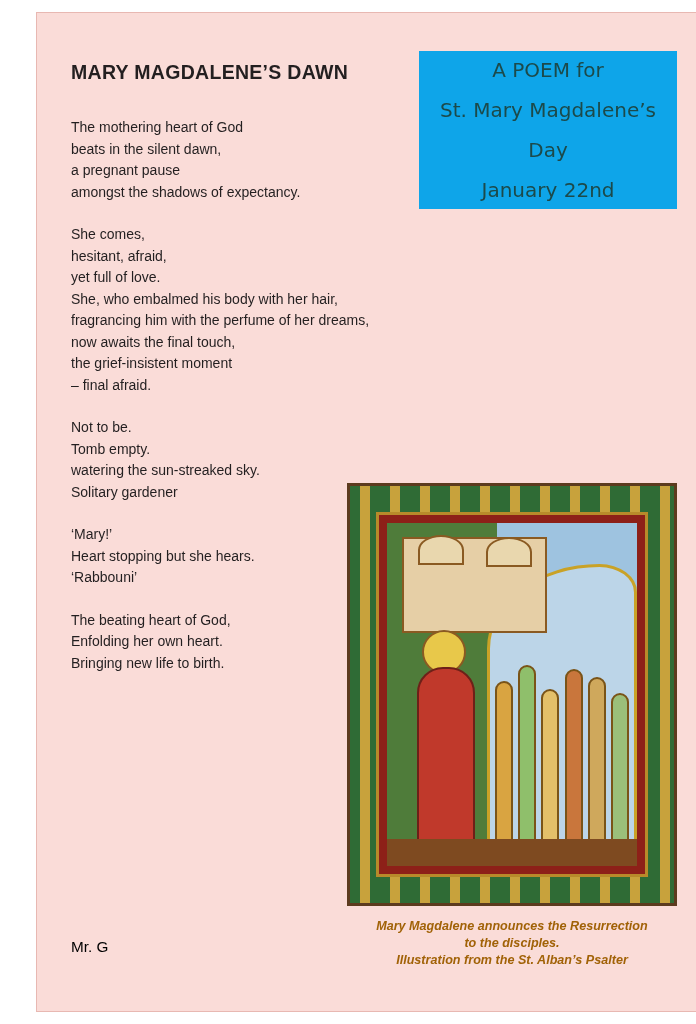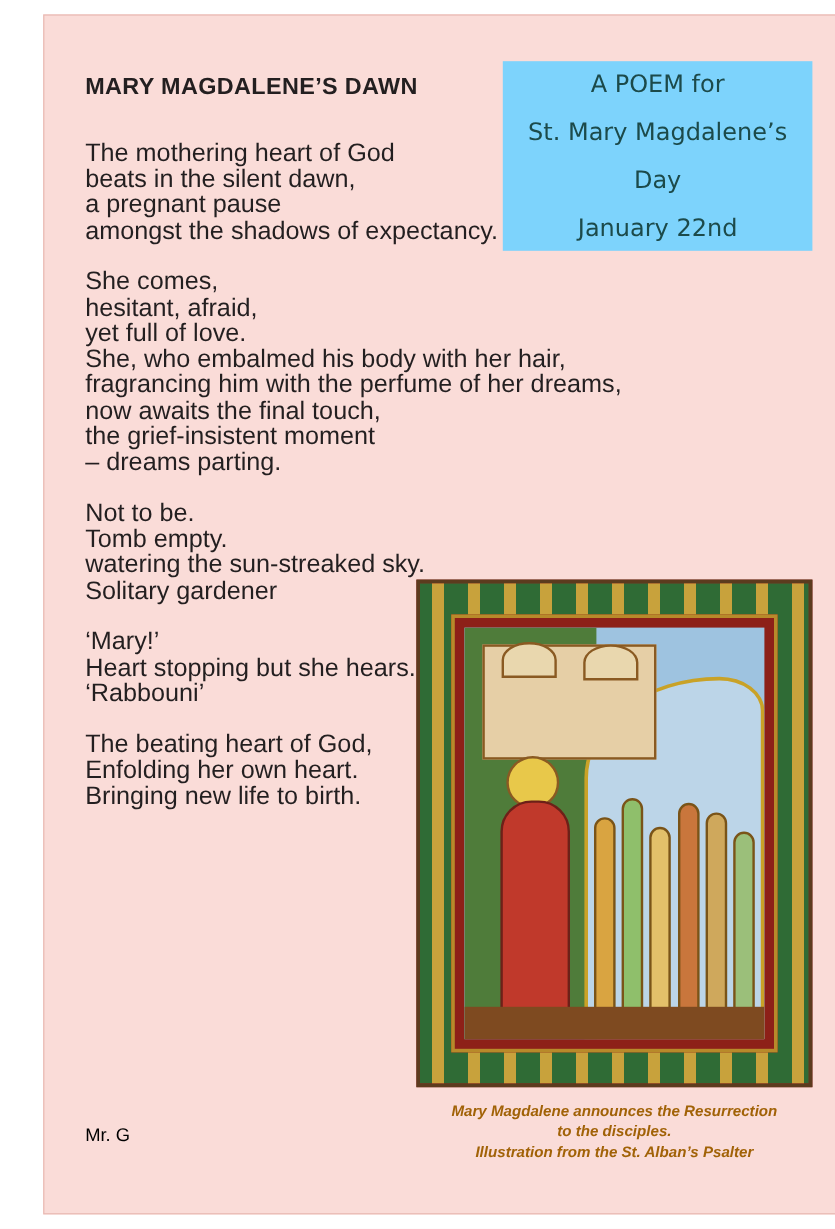--- a/index.html
+++ b/index.html
@@ -40,21 +40,21 @@
     letter-spacing: 0.3px;
     color: #231f20;
     font-family: "Liberation Sans", sans-serif;
   }
   
   .poem-body {
     position: absolute;
     left: 34px;
     top: 104px;
     width: 400px;
-    font-size: 21px;
+    font-size: 14px;
     line-height: 21.5px;
     color: #231f20;
   }
   .stanza {
     margin: 0 0 21px 0;
   }
   .stanza .line {
     white-space: pre;
   }
   .signature {
@@ -64,21 +64,21 @@
     font-size: 15.3px;
     color: #000000;
   }
   
   .banner {
     position: absolute;
     left: 382px;
     top: 38px;
     width: 258px;
     height: 158px;
-    background: #7dd3fc;
+    background: #0ea5e9;
     display: flex;
     flex-direction: column;
     align-items: center;
     justify-content: center;
     box-sizing: border-box;
     padding: 6px 8px;
     gap: 12px;
   }
   .banner .bline {
     font-family: "DejaVu Sans", sans-serif;
@@ -247,21 +247,21 @@
       </div>
 
       <div class="stanza">
         <div class="line">She comes,</div>
         <div class="line">hesitant, afraid,</div>
         <div class="line">yet full of love.</div>
         <div class="line">She, who embalmed his body with her hair,</div>
         <div class="line">fragrancing him with the perfume of her dreams,</div>
         <div class="line">now awaits the final touch,</div>
         <div class="line">the grief-insistent moment</div>
-        <div class="line">– dreams parting.</div>
+        <div class="line">– final afraid.</div>
       </div>
 
       <div class="stanza">
         <div class="line">Not to be.</div>
         <div class="line">Tomb empty.</div>
         <div class="line">watering the sun-streaked sky.</div>
         <div class="line">Solitary gardener</div>
       </div>
 
 

